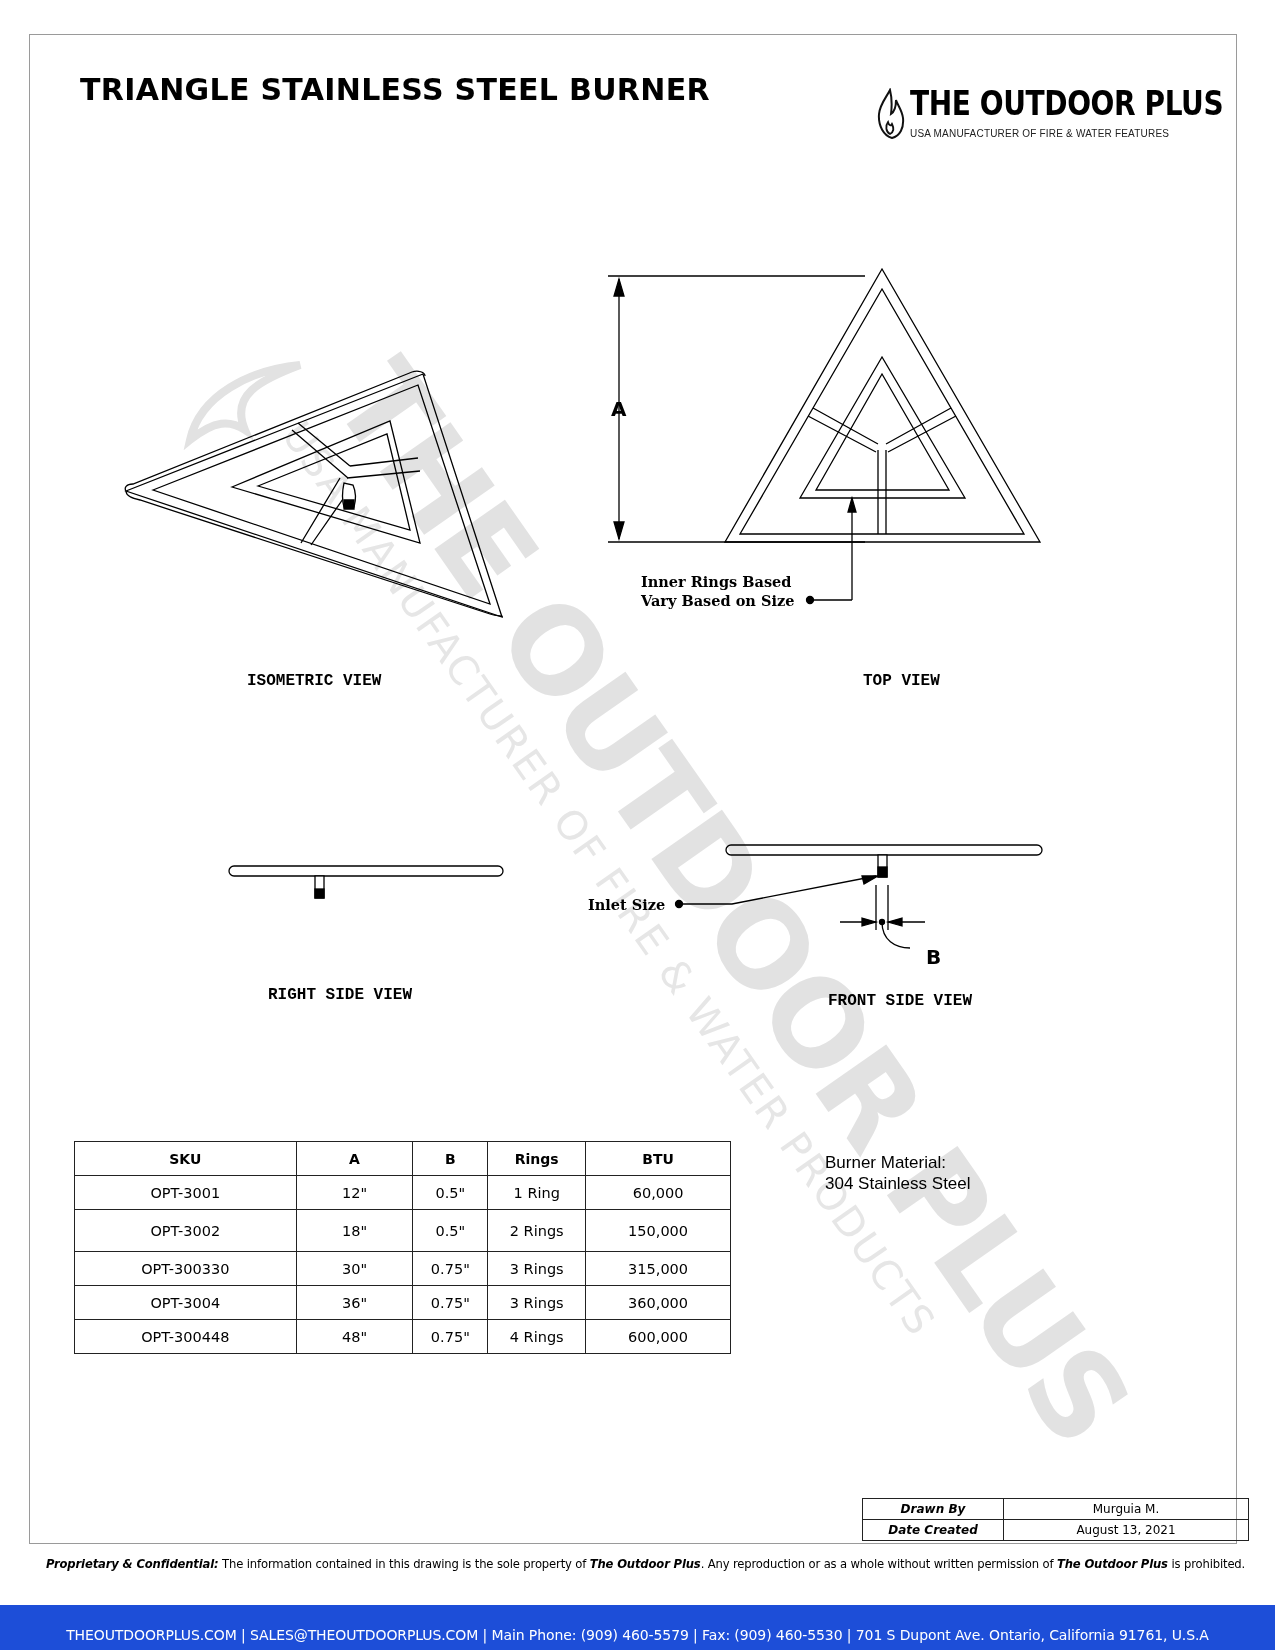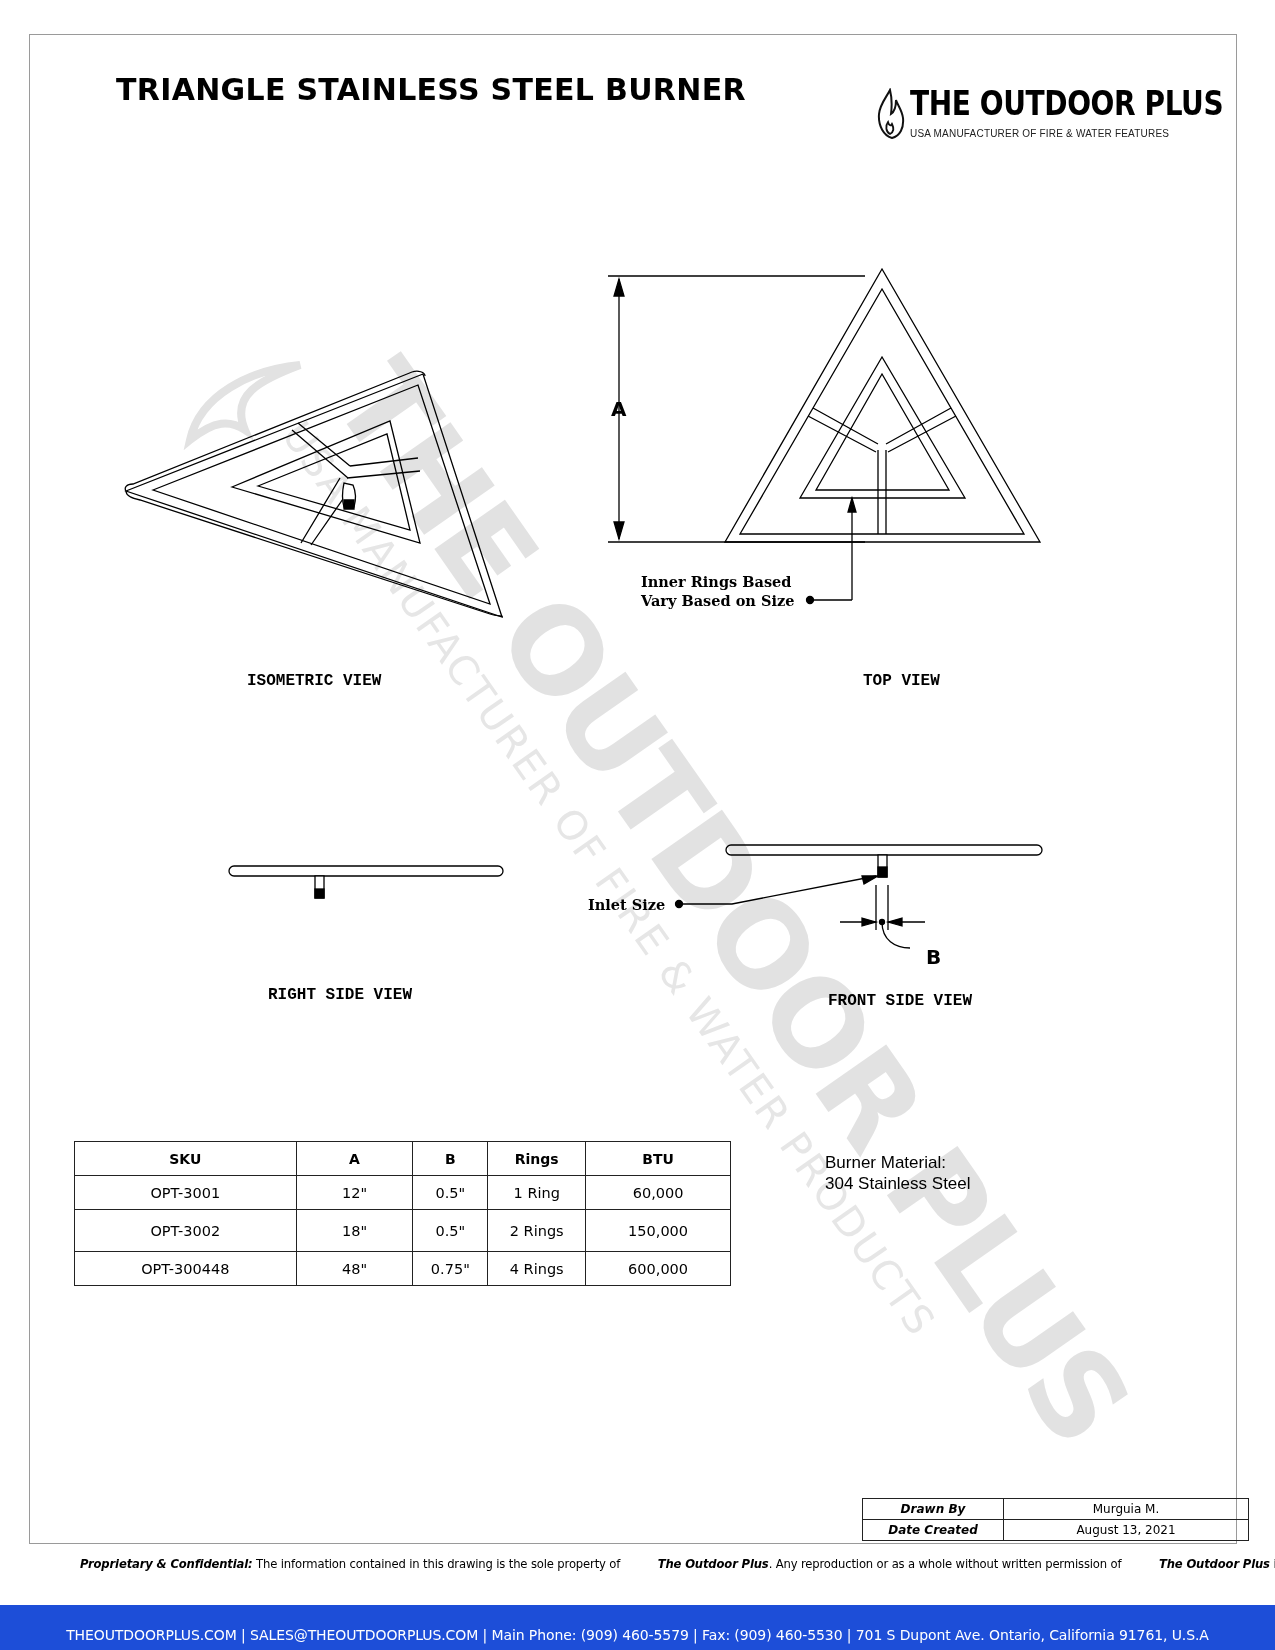--- a/index.html
+++ b/index.html
@@ -1,36 +1,36 @@
 <!DOCTYPE html>
 <html><head>
 <meta charset="utf-8">
 <style>
   html, body { margin:0; padding:0; background:#ffffff; }
   body { width:1275px; height:1650px; position:relative; overflow:hidden; font-family:"DejaVu Sans", sans-serif; color:#000; }
   .frame { position:absolute; left:29px; top:34px; width:1208px; height:1510px; border:1.5px solid #9a9a9a; box-sizing:border-box; }
-  .title { position:absolute; left:80px; top:72px; font-family:"DejaVu Sans", sans-serif; font-weight:bold; font-size:30px; letter-spacing:0.3px;margin-left:36px; }
+  .title { position:absolute; left:80px; top:72px; font-family:"DejaVu Sans", sans-serif; font-weight:bold; font-size:30px; letter-spacing:0.3px; }
   .logo { position:absolute; left:876px; top:86px; width:320px; height:56px; }
   .logo-text { position:absolute; left:34px; top:0; font-family:"DejaVu Sans", sans-serif; font-weight:bold; font-size:33px; letter-spacing:-0.5px; transform:scaleX(0.85); transform-origin:left top; line-height:36px; white-space:nowrap; }
   .logo-sub { position:absolute; left:34px; top:42px; font-family:"Liberation Sans", sans-serif; font-size:10px; letter-spacing:0.2px; white-space:nowrap; color:#222; }
   .logo-flame { position:absolute; left:0; top:2px; width:30px; height:52px; }
   svg.drawing { position:absolute; left:0; top:0; }
   .label { position:absolute; font-family:Liberation Mono, monospace; font-weight:bold; font-size:16px; white-space:nowrap;margin-left:21px; }
   .callout { position:absolute; font-family:"DejaVu Serif", serif; font-weight:bold; font-size:14.5px; line-height:19px; white-space:nowrap; }
   .dimA { position:absolute; font-family:"DejaVu Sans", sans-serif; font-weight:bold; font-size:20px; }
   table.spec { position:absolute; left:74px; top:1141px; width:657px; border-collapse:collapse; font-family:"DejaVu Sans", sans-serif; font-size:14.5px;padding-left:24px; }
   table.spec th, table.spec td { border:1.5px solid #222; text-align:center; padding:0; }
   table.spec th { height:33px; font-weight:bold; font-size:14px; }
   table.spec td { height:33px; }
   .material { position:absolute; left:825px; top:1112px; font-family:Liberation Sans, sans-serif; font-size:17px; line-height:21px;margin-top:40px; }
   table.titleblock { position:absolute; left:862px; top:1498px; width:387px; border-collapse:collapse; font-family:"DejaVu Sans", sans-serif; font-size:12px; }
   table.titleblock td { border:1.5px solid #222; height:20px; text-align:center; padding:0; }
   table.titleblock td.k { font-weight:bold; font-style:italic; width:140px; }
   .confidential { position:absolute; left:46px; top:1557px; font-family:"DejaVu Sans", sans-serif; font-size:11.6px; white-space:nowrap; letter-spacing:-0.15px; }
-  .confidential b { font-style:italic;margin-left:34px; }
+  .confidential b { font-style:italic; }
   .footer { position:absolute; left:0; top:1584px; width:1275px; height:66px; background:#1d4ed8; color:#fff;margin-top:21px; }
   .footer-text { position:absolute; left:0; top:22px; width:1275px; text-align:center; font-family:"DejaVu Sans", sans-serif; font-size:14px; white-space:nowrap; letter-spacing:-0.1px; }
   .watermark { position:absolute; left:0; top:0; pointer-events:none; }
 </style>
 </head>
 <body>
 
 <div class="frame"></div>
 
 <svg class="watermark" width="1275" height="1650">
@@ -155,20 +155,34 @@
       <td>0.5"</td>
       <td>1 Ring</td>
       <td>60,000</td>
     </tr>
     <tr style="height:42px;">
       <td>OPT-3002</td>
       <td>18"</td>
       <td>0.5"</td>
       <td>2 Rings</td>
       <td>150,000</td>
+    </tr>
+    <tr>
+      <td>OPT-300330</td>
+      <td>30"</td>
+      <td>0.75"</td>
+      <td>3 Rings</td>
+      <td>315,000</td>
+    </tr>
+    <tr>
+      <td>OPT-3004</td>
+      <td>36"</td>
+      <td>0.75"</td>
+      <td>3 Rings</td>
+      <td>360,000</td>
     </tr>
     <tr>
       <td>OPT-300448</td>
       <td>48"</td>
       <td>0.75"</td>
       <td>4 Rings</td>
       <td>600,000</td>
     </tr>
   </tbody>
 </table>

